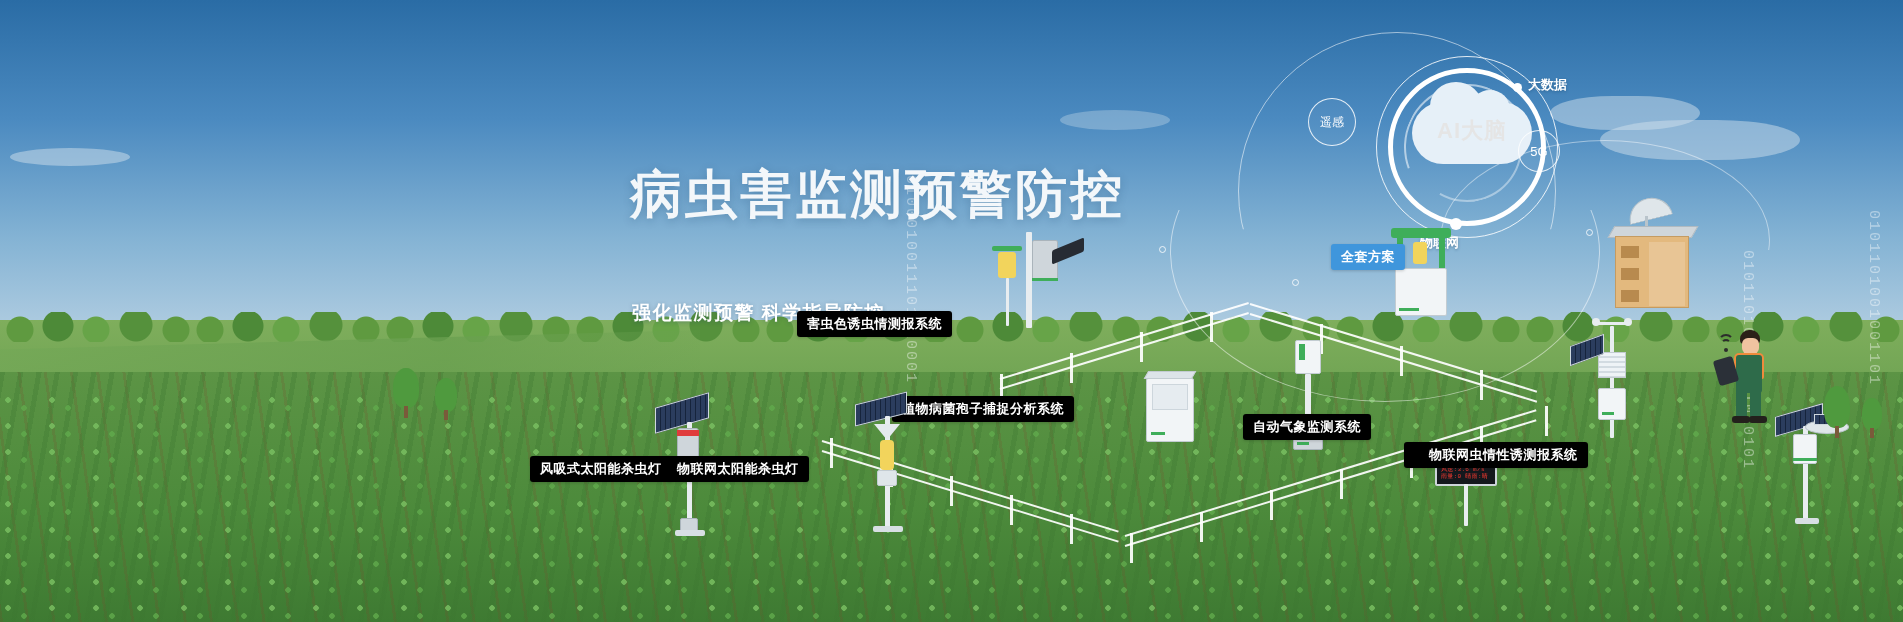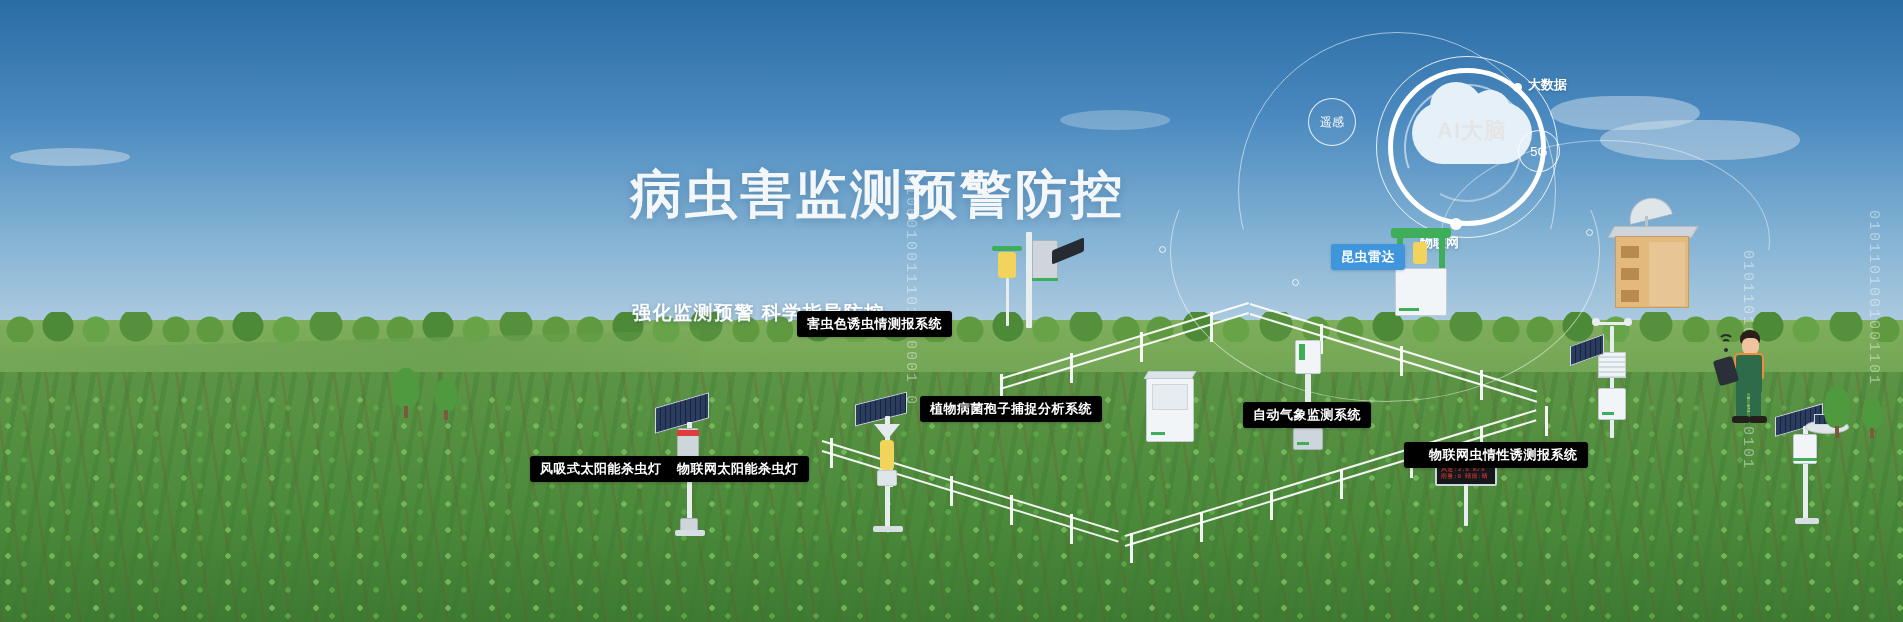--- a/index.html
+++ b/index.html
@@ -313,21 +313,21 @@
     <div style="position:absolute; left:62px; top:12px; width:32px; height:14px; background:#262b33; transform:skewY(-22deg); border-radius:2px;"></div>
   </div>
   <div class="chip" style="left:797px; top:311px;">害虫色诱虫情测报系统</div>
 
   <div class="dev" style="left:1146px; top:378px; width:60px; height:72px;">
     <div class="box-white" style="left:0px; top:0px; width:48px; height:64px;"></div>
     <div style="position:absolute; left:0px; top:-7px; width:48px; height:8px; background:#dde4e9; transform:skewX(-30deg); border:1px solid #c3ccd2;"></div>
     <div class="accent-green" style="left:5px; top:54px; width:14px; height:3px;"></div>
     <div style="position:absolute; left:6px; top:6px; width:36px; height:26px; background:#e6ecf0; border:1px solid #cdd6dc;"></div>
   </div>
-  <div class="chip" style="left:920px; top:396px;">植物病菌孢子捕捉分析系统</div>
+  <div class="chip" style="left:892px; top:396px;">植物病菌孢子捕捉分析系统</div>
 
   <div class="dev" style="left:1385px; top:228px; width:80px; height:100px;">
     <div class="accent-green" style="left:6px; top:0px; width:60px; height:10px; border-radius:3px;"></div>
     <div style="position:absolute; left:12px; top:10px; width:6px; height:30px; background:#3fae5a;"></div>
     <div style="position:absolute; left:54px; top:10px; width:6px; height:30px; background:#3fae5a;"></div>
     <div class="lamp-yellow" style="left:28px; top:14px; width:14px; height:22px;"></div>
     <div class="box-white" style="left:10px; top:40px; width:52px; height:48px;"></div>
     <div class="accent-green" style="left:14px; top:80px; width:20px; height:3px;"></div>
   </div>
 
@@ -366,21 +366,21 @@
     <div style="position:absolute; left:26px; top:-4px; width:32px; height:3px; background:#e8edf0;"></div>
     <div style="position:absolute; left:22px; top:-8px; width:8px; height:8px; border-radius:50%; background:#e8edf0;"></div>
     <div style="position:absolute; left:54px; top:-8px; width:8px; height:8px; border-radius:50%; background:#e8edf0;"></div>
 
     <div style="position:absolute; left:28px; top:26px; width:28px; height:26px; background:#eef3f6; border:1px solid #c3ccd2;
                 background-image:repeating-linear-gradient(#eef3f6 0 3px,#d2dbe1 3px 5px);"></div>
     <div class="solar-panel" style="left:0px; top:14px; width:34px; height:20px; transform:skewY(-20deg);"></div>
     <div class="box-white" style="left:28px; top:62px; width:28px; height:32px;"></div>
     <div class="accent-green" style="left:32px; top:86px; width:12px; height:3px;"></div>
   </div>
-  <div class="chip" style="left:1243px; top:402px;">自动气象监测系统</div>
+  <div class="chip" style="left:1243px; top:414px;">自动气象监测系统</div>
 
   <div class="dev" style="left:1435px; top:448px; width:70px; height:80px;">
     <div class="led-sign" style="left:0px; top:0px; width:62px;">
       <div>温度:28.0℃</div>
       <div>湿度:14.5hPa</div>
       <div>风速:3.6 m/s</div>
       <div>雨量:0 晴雨:晴</div>
     </div>
     <div class="pole" style="left:29px; top:36px; width:4px; height:42px;"></div>
   </div>
@@ -397,21 +397,21 @@
   <div class="dev" style="left:1605px; top:198px; width:110px; height:120px;">
     <div class="dish" style="left:22px; top:0px;"></div>
     <div style="position:absolute; left:40px; top:18px; width:3px; height:12px; background:#b9c4cb;"></div>
     <div style="position:absolute; left:6px; top:28px; width:84px; height:12px; background:#cfd6db; transform:skewX(-30deg); border:1px solid #b0bac1;"></div>
     <div class="tower-body" style="left:10px; top:38px; width:74px; height:72px;"></div>
     <div class="tower-win" style="left:16px; top:48px; width:18px; height:12px;"></div>
     <div class="tower-win" style="left:16px; top:70px; width:18px; height:12px;"></div>
     <div class="tower-win" style="left:16px; top:92px; width:18px; height:12px;"></div>
     <div style="position:absolute; left:44px; top:44px; width:36px; height:64px; background:rgba(255,255,255,.18);"></div>
   </div>
-  <div class="chip radar" style="left:1331px; top:244px;">昆虫雷达</div>
+  <div class="chip radar" style="left:1331px; top:244px;">全套方案</div>
 
   <div class="dev" style="left:1716px; top:328px; width:70px; height:96px;">
     <div class="f-part" style="left:24px; top:2px; width:20px; height:14px; background:#2b2018; border-radius:9px 9px 4px 4px;"></div>
     <div class="f-part" style="left:26px; top:10px; width:17px; height:16px; background:#f0c3a0; border-radius:6px;"></div>
     <div class="f-part" style="left:18px; top:25px; width:30px; height:26px; background:#ef8b3c; border-radius:5px 5px 2px 2px;"></div>
     <div class="f-part" style="left:20px; top:27px; width:26px; height:38px; background:#2e6b4a; border-radius:3px;"></div>
     <div class="f-part" style="left:20px; top:60px; width:11px; height:30px; background:#2e6b4a;"></div>
     <div class="f-part" style="left:34px; top:60px; width:11px; height:30px; background:#2e6b4a;"></div>
     <div class="f-part" style="left:16px; top:88px; width:18px; height:7px; background:#23201c; border-radius:3px;"></div>
     <div class="f-part" style="left:33px; top:88px; width:18px; height:7px; background:#23201c; border-radius:3px;"></div>

